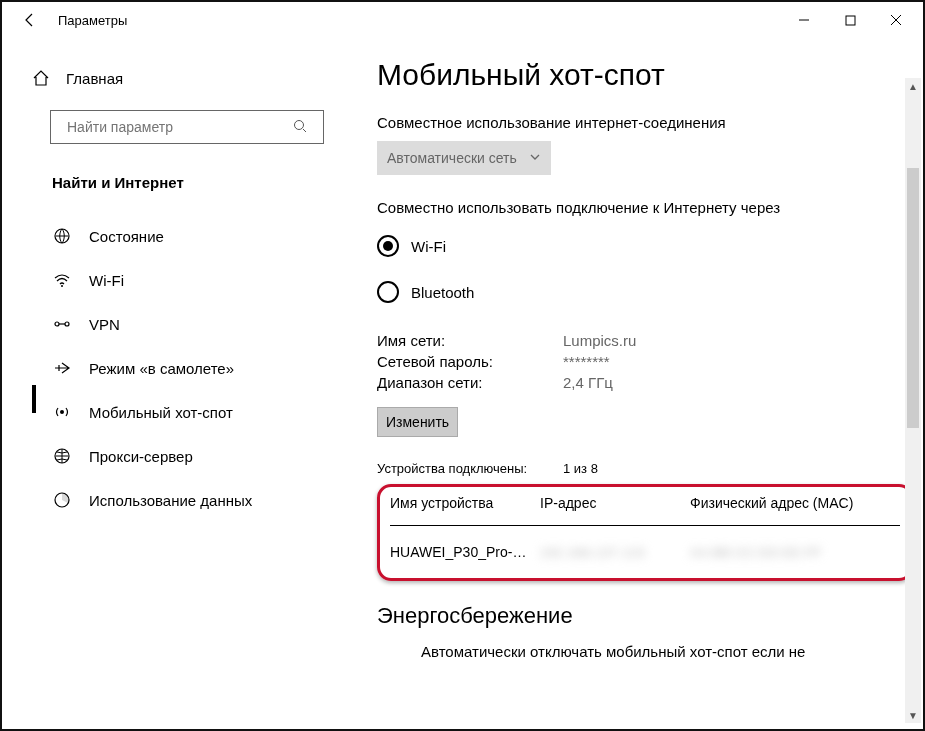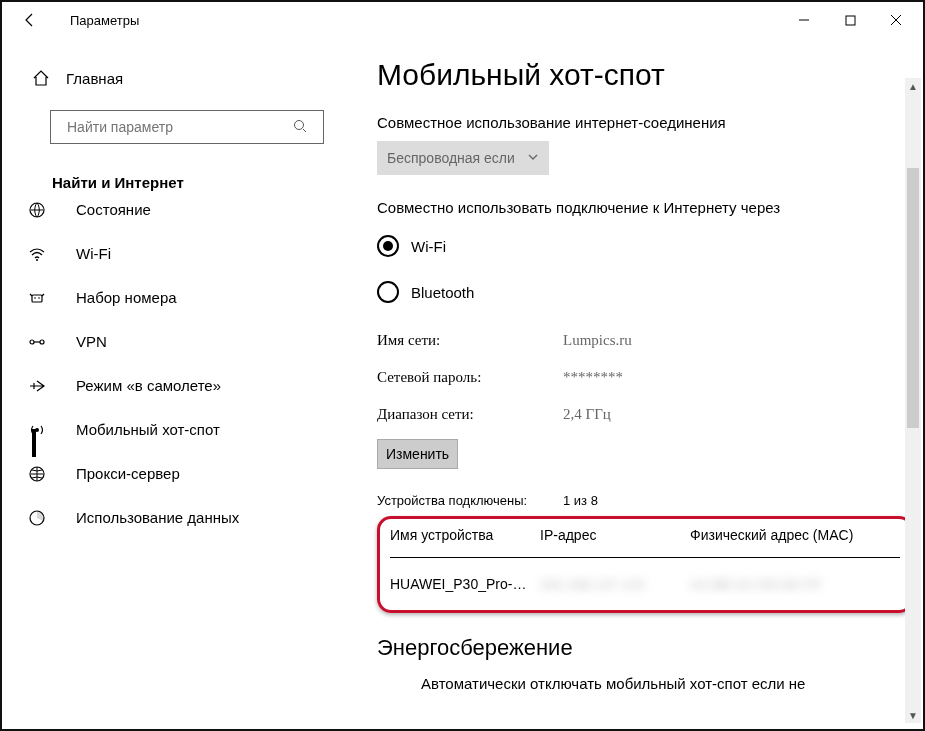--- a/index.html
+++ b/index.html
@@ -19,21 +19,21 @@
     display: flex;
     align-items: center;
     padding: 0 4px;
   }
   .back-btn {
     width: 48px; height: 36px;
     display:flex; align-items:center; justify-content:center;
     font-size: 16px;
     cursor:pointer;
   }
-  .title-text { font-size: 13px; margin-left: 16px; }
+  .title-text { font-size: 13px; margin-left: 4px; }
   .window-controls {
     margin-left: auto;
     display: flex;
   }
   .wc-btn {
     width: 46px; height: 36px;
     display:flex; align-items:center; justify-content:center;
     cursor:pointer;
   }
   .wc-btn svg { stroke:#000; }
@@ -71,27 +71,26 @@
     font-size:14px; flex:1;
     background:transparent;
   }
   .search-icon { font-size:14px; color:#555; }
   .category-header {
     margin: 30px 0 10px 50px;
     font-size: 15px;
     font-weight: 600;
   }
   .nav-item {
-    display:flex; align-items:flex-start;
+    display:flex; align-items:flex-end;
     height: 44px;
-    padding-left: 26px;
+    padding-left: 51px;
     font-size: 15px;
     cursor:pointer;
     position: relative;
-    gap: 12px;
   }
   .nav-item.active::before {
     content:"";
     position:absolute; left:30px; top:8px; bottom:8px;
     width:4px; background:#000;
   }
   .nav-item .icon {
     width: 22px; display:inline-flex; margin-right: 14px;
     color:#000;
   }
@@ -141,25 +140,24 @@
   }
   .radio-circle.selected::after {
     content:"";
     width:10px; height:10px;
     border-radius:50%;
     background:#000;
   }
   .info-grid {
     display:grid;
     grid-template-columns: 186px auto;
-    row-gap: 20px;
+    row-gap: 4px;
     font-size:15px;
     color:#000;
     margin-bottom: 10px;
-    font-family: Liberation Serif, serif;
   }
   .info-grid .val { color:#666; }
   .btn {
     display:inline-flex; align-items:center; justify-content:center;
     background:#ccc;
     border:1px solid #aaa;
     padding: 6px 8px;
     font-size:14px;
     cursor:pointer;
     margin-top:6px;
@@ -302,32 +300,20 @@
         <svg width="18" height="18" viewBox="0 0 18 18">
             <path d="M2 7 Q9 1 16 7 M4 10 Q9 5 14 10 M7 13 Q9 11 11 13" stroke="#000" stroke-width="1.2" fill="none"></path>
             <circle cx="9" cy="15" r="1" fill="#000"></circle>
           </svg>
       </span>
       <span>Wi-Fi</span>
     </div>
     <div class="nav-item">
       <span class="icon">
         <svg width="18" height="18" viewBox="0 0 18 18">
-            <rect x="4" y="6" width="10" height="7" rx="1" stroke="#000" stroke-width="1.2" fill="none"></rect>
-            <circle cx="7" cy="9" r="0.8" fill="#000"></circle>
-            <circle cx="11" cy="9" r="0.8" fill="#000"></circle>
-            <line x1="2" y1="5" x2="4" y2="7" stroke="#000" stroke-width="1.2"></line>
-            <line x1="16" y1="5" x2="14" y2="7" stroke="#000" stroke-width="1.2"></line>
-          </svg>
-      </span>
-      <span>Набор номера</span>
-    </div>
-    <div class="nav-item">
-      <span class="icon">
-        <svg width="18" height="18" viewBox="0 0 18 18">
             <circle cx="4" cy="9" r="2" stroke="#000" stroke-width="1.2" fill="none"></circle>
             <circle cx="14" cy="9" r="2" stroke="#000" stroke-width="1.2" fill="none"></circle>
             <line x1="6" y1="9" x2="12" y2="9" stroke="#000" stroke-width="1.2"></line>
           </svg>
       </span>
       <span>VPN</span>
     </div>
     <div class="nav-item">
       <span class="icon">
         <svg width="18" height="18" viewBox="0 0 18 18">
@@ -363,21 +349,21 @@
       </span>
       <span>Использование данных</span>
     </div>
   </div>
 
   <div class="content">
     <div class="page-title">Мобильный хот-спот</div>
 
     <div class="label-text">Совместное использование интернет-соединения</div>
     <div class="combo">
-      <span>Беспроводная если</span>
+      <span>Автоматически сеть</span>
       <span class="chevron">
         <svg width="12" height="12" viewBox="0 0 12 12">
             <path d="M2 4 L6 8 L10 4" stroke="#666" stroke-width="1.3" fill="none"></path>
           </svg>
       </span>
     </div>
 
     <div class="label-text">Совместно использовать подключение к Интернету через</div>
     <div class="radio-group">
       <div class="radio-row">

